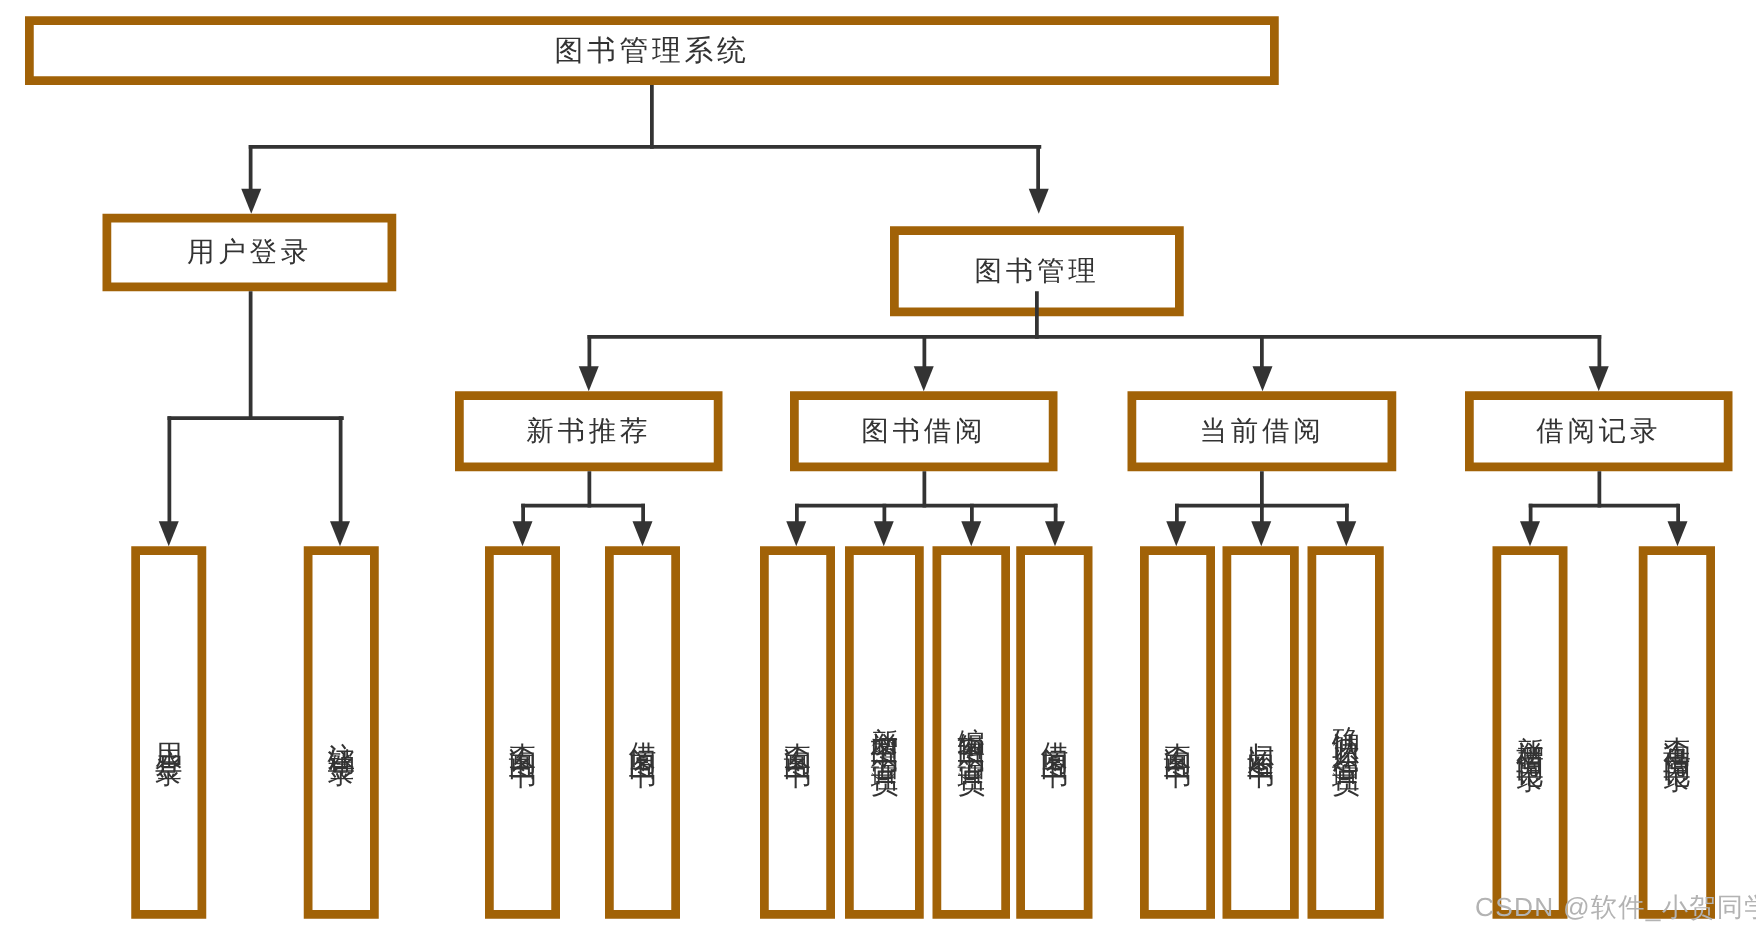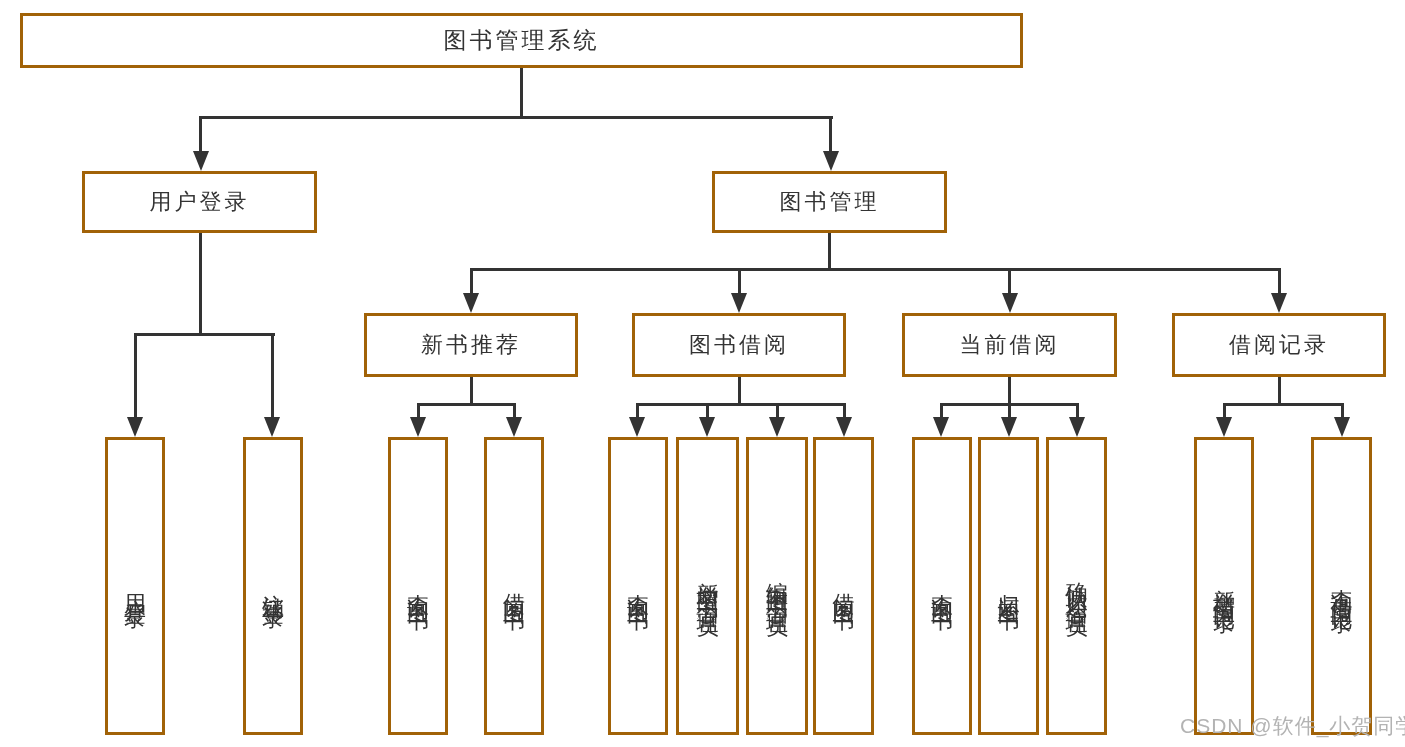--- a/index.html
+++ b/index.html
@@ -2,21 +2,21 @@
 <html><head>
 <meta charset="utf-8">
 <title>Diagram</title>
 <style>
   html,body{margin:0;padding:0;background:#ffffff;}
   .canvas{
     position:relative;width:1405px;height:747px;background:#ffffff;overflow:hidden;
     font-family:"Liberation Sans","DejaVu Sans",sans-serif;color:#333333;
   }
   .box{
-    position:absolute;border:3px solid #a16207;background:#ffffff;box-sizing:border-box;
+    position:absolute;border:7px solid #a16207;background:#ffffff;box-sizing:border-box;
     display:flex;align-items:center;justify-content:center;text-align:center;
   }
   .htext{font-size:22px;letter-spacing:3px;white-space:nowrap;color:#333333;}
   .roottext{font-size:23px;letter-spacing:3px;white-space:nowrap;color:#333333;}
   .vtext{
     writing-mode:vertical-rl;text-orientation:mixed;
     font-size:22px;letter-spacing:5px;white-space:nowrap;color:#333333;
   }
   .line{position:absolute;background:#333333;}
   .head{
@@ -43,21 +43,21 @@
     <div class="line" style="left:199px;top:116px;width:634px;height:3px"></div>
     <div class="line" style="left:199px;top:116px;width:3px;height:37px"></div>
     <div class="head" style="left:193px;top:151px"></div>
     <div class="line" style="left:829px;top:116px;width:3px;height:37px"></div>
     <div class="head" style="left:823px;top:151px"></div>
   </div>
 
   <div class="box" style="left:82px;top:171px;width:235px;height:62px">
     <span class="htext">用户登录</span>
   </div>
-  <div class="box" style="left:712px;top:171px;width:235px;height:62px">
+  <div class="box" style="left:712px;top:181px;width:235px;height:72px">
     <span class="htext">图书管理</span>
   </div>
 
   <div>
     <div class="line" style="left:828px;top:233px;width:3px;height:38px"></div>
     <div class="line" style="left:470px;top:268px;width:811px;height:3px"></div>
     <div class="line" style="left:470px;top:268px;width:3px;height:27px"></div>
     <div class="head" style="left:463px;top:293px"></div>
     <div class="line" style="left:738px;top:268px;width:3px;height:27px"></div>
     <div class="head" style="left:731px;top:293px"></div>

